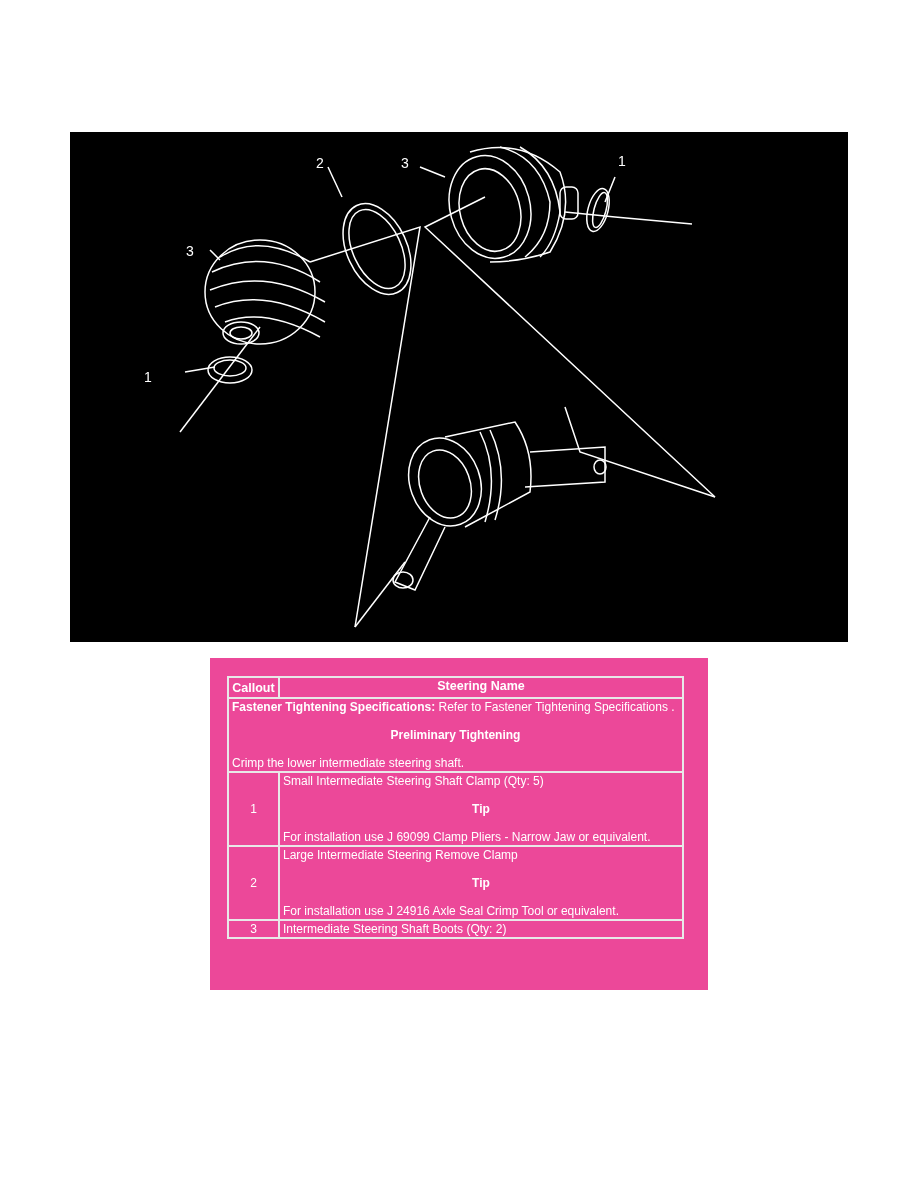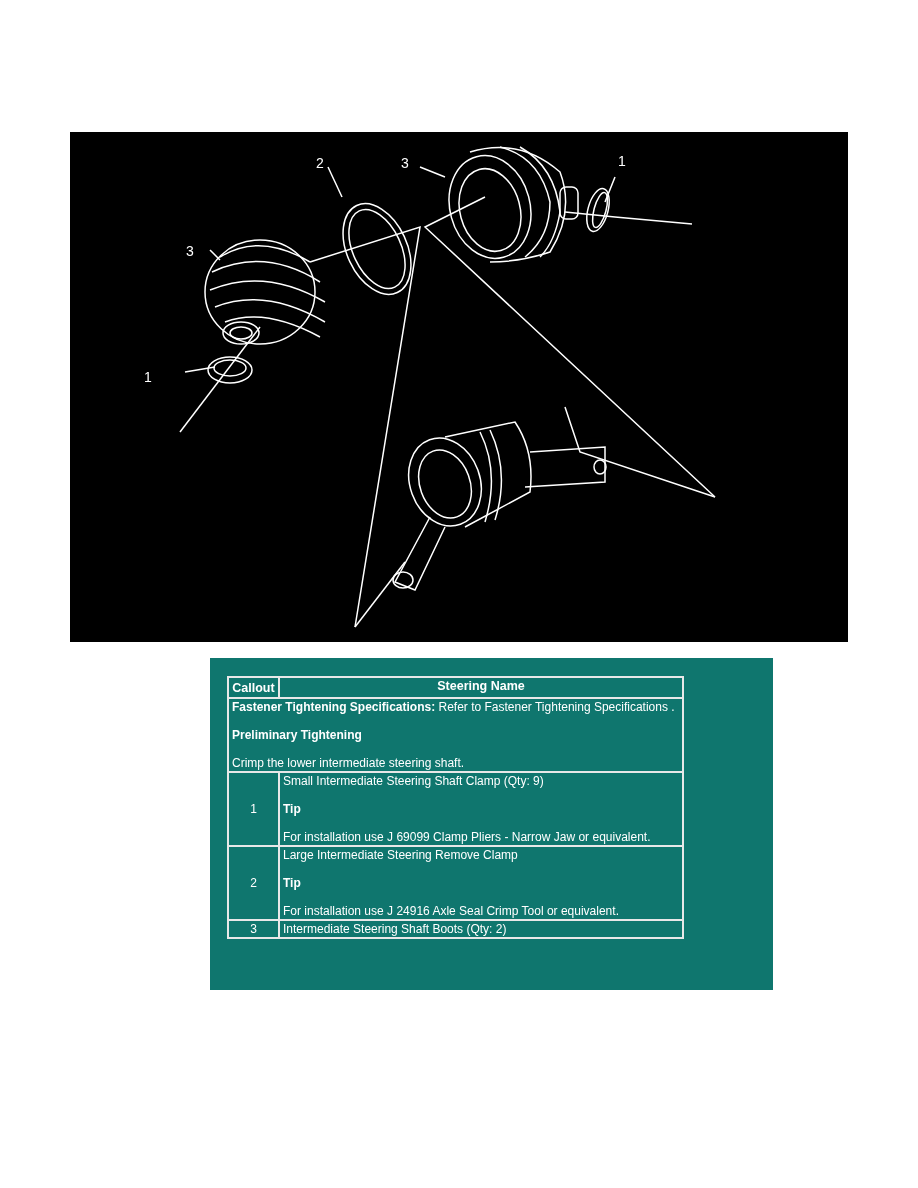--- a/index.html
+++ b/index.html
@@ -1,27 +1,27 @@
 <!DOCTYPE html>
 <html><head>
 <meta charset="utf-8">
 <style>
   html, body { margin: 0; padding: 0; background: #ffffff; }
   body { width: 918px; height: 1188px; position: relative; overflow: hidden;
          font-family: "Liberation Sans", sans-serif; }
   .figure { position: absolute; left: 70px; top: 132px; width: 778px; height: 510px; background: #000; }
   .figure svg { position: absolute; left: 0; top: 0; }
   .callout-label { position: absolute; color: #fff; font-size: 14px; font-family: "Liberation Sans", sans-serif; line-height: 14px; }
-  .table-block { position: absolute; left: 210px; top: 658px; width: 563px; height: 332px; background: #0f766e; }
+  .table-block { position: absolute; left: 210px; top: 658px; width: 498px; height: 332px; background: #ec4899; }
   table.spec { position: absolute; left: 17px; top: 18px; width: 457px; border-collapse: collapse;
                color: #fff; font-size: 12px; font-family: "Liberation Sans", sans-serif; }
   table.spec td, table.spec th { border: 2px solid #e8e8e8; padding: 1px 3px; vertical-align: top; }
   table.spec th { font-weight: bold; font-size: 12.5px; text-align: center; height: 17px; }
   .callout-cell { width: 43px; text-align: center; vertical-align: middle !important; }
-  .b { font-weight: bold; }
+  .b { font-weight: bold; text-align: center; }
   .gap { height: 14px; }
   .line { line-height: 14px; }
 </style>
 </head>
 <body>
 
 <div class="figure">
   <svg width="778" height="510" viewBox="0 0 778 510" fill="none" stroke="#fff" stroke-width="1.5">
 
     <polyline points="110,300 190,195"></polyline>
@@ -90,21 +90,21 @@
         <div class="line"><span class="b">Fastener Tightening Specifications:</span><span> Refer to Fastener Tightening Specifications .</span></div>
         <div class="gap"></div>
         <div class="line b">Preliminary Tightening</div>
         <div class="gap"></div>
         <div class="line">Crimp the lower intermediate steering shaft.</div>
       </td>
     </tr>
     <tr>
       <td class="callout-cell">1</td>
       <td>
-        <div class="line">Small Intermediate Steering Shaft Clamp (Qty: 9)</div>
+        <div class="line">Small Intermediate Steering Shaft Clamp (Qty: 5)</div>
         <div class="gap"></div>
         <div class="line b">Tip</div>
         <div class="gap"></div>
         <div class="line">For installation use J 69099 Clamp Pliers - Narrow Jaw or equivalent.</div>
       </td>
     </tr>
     <tr>
       <td class="callout-cell">2</td>
       <td>
         <div class="line">Large Intermediate Steering Remove Clamp</div>

